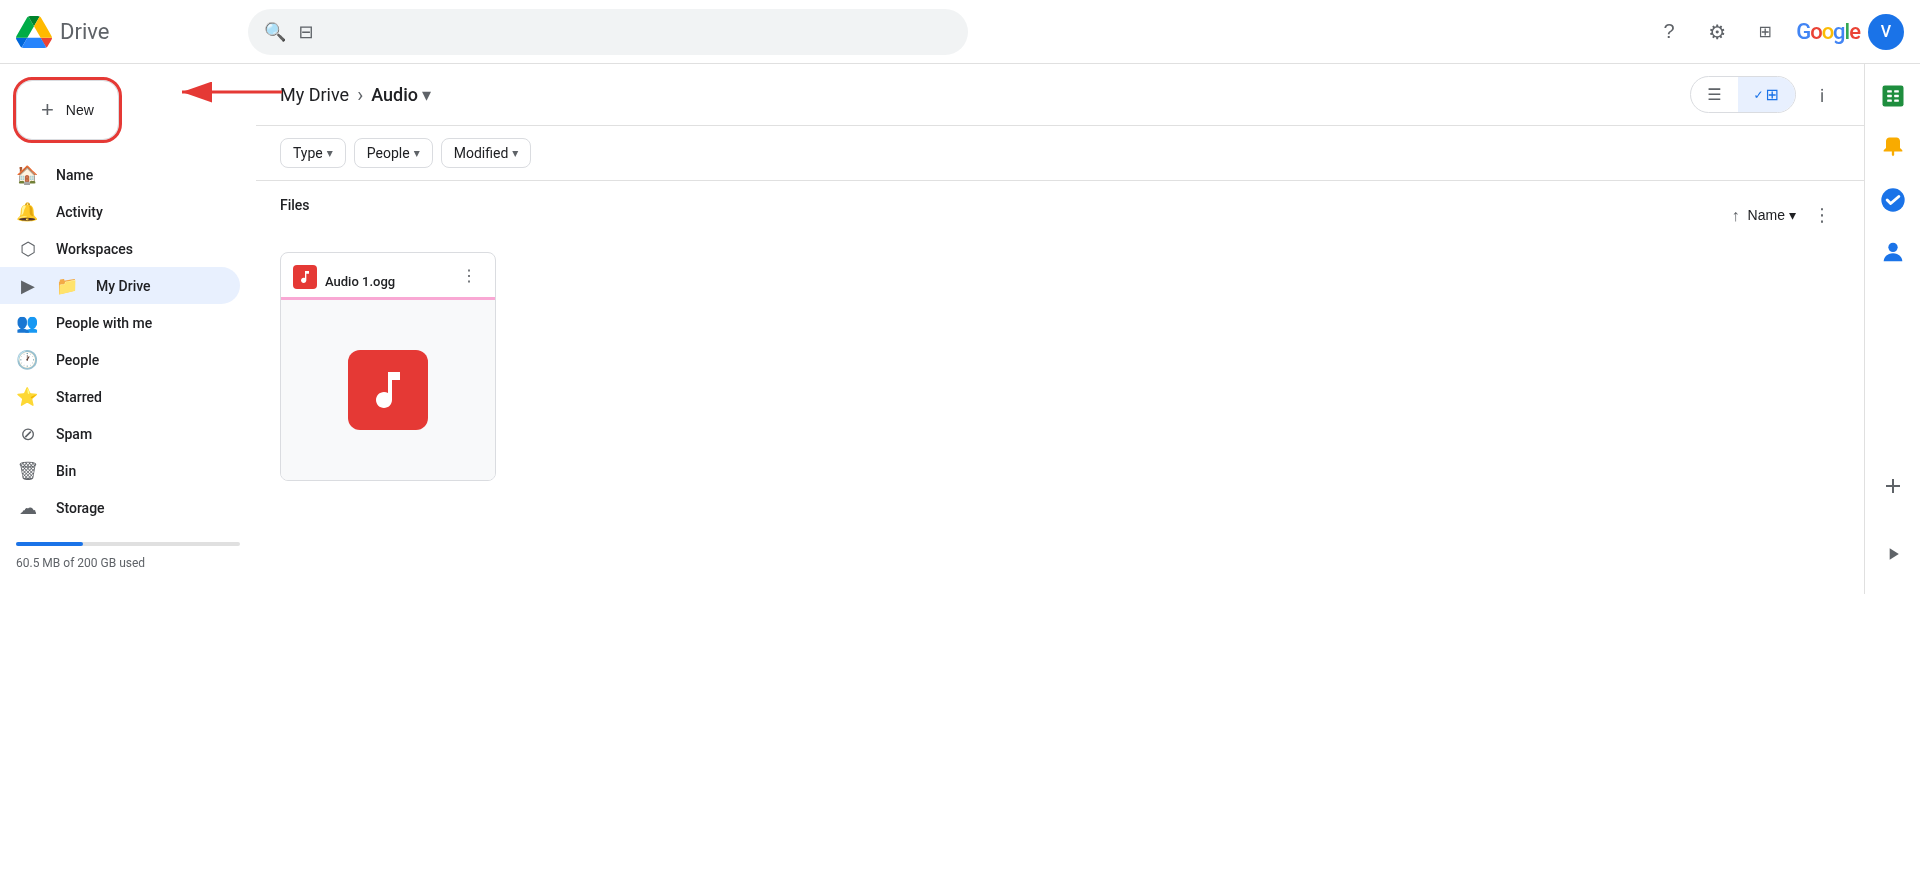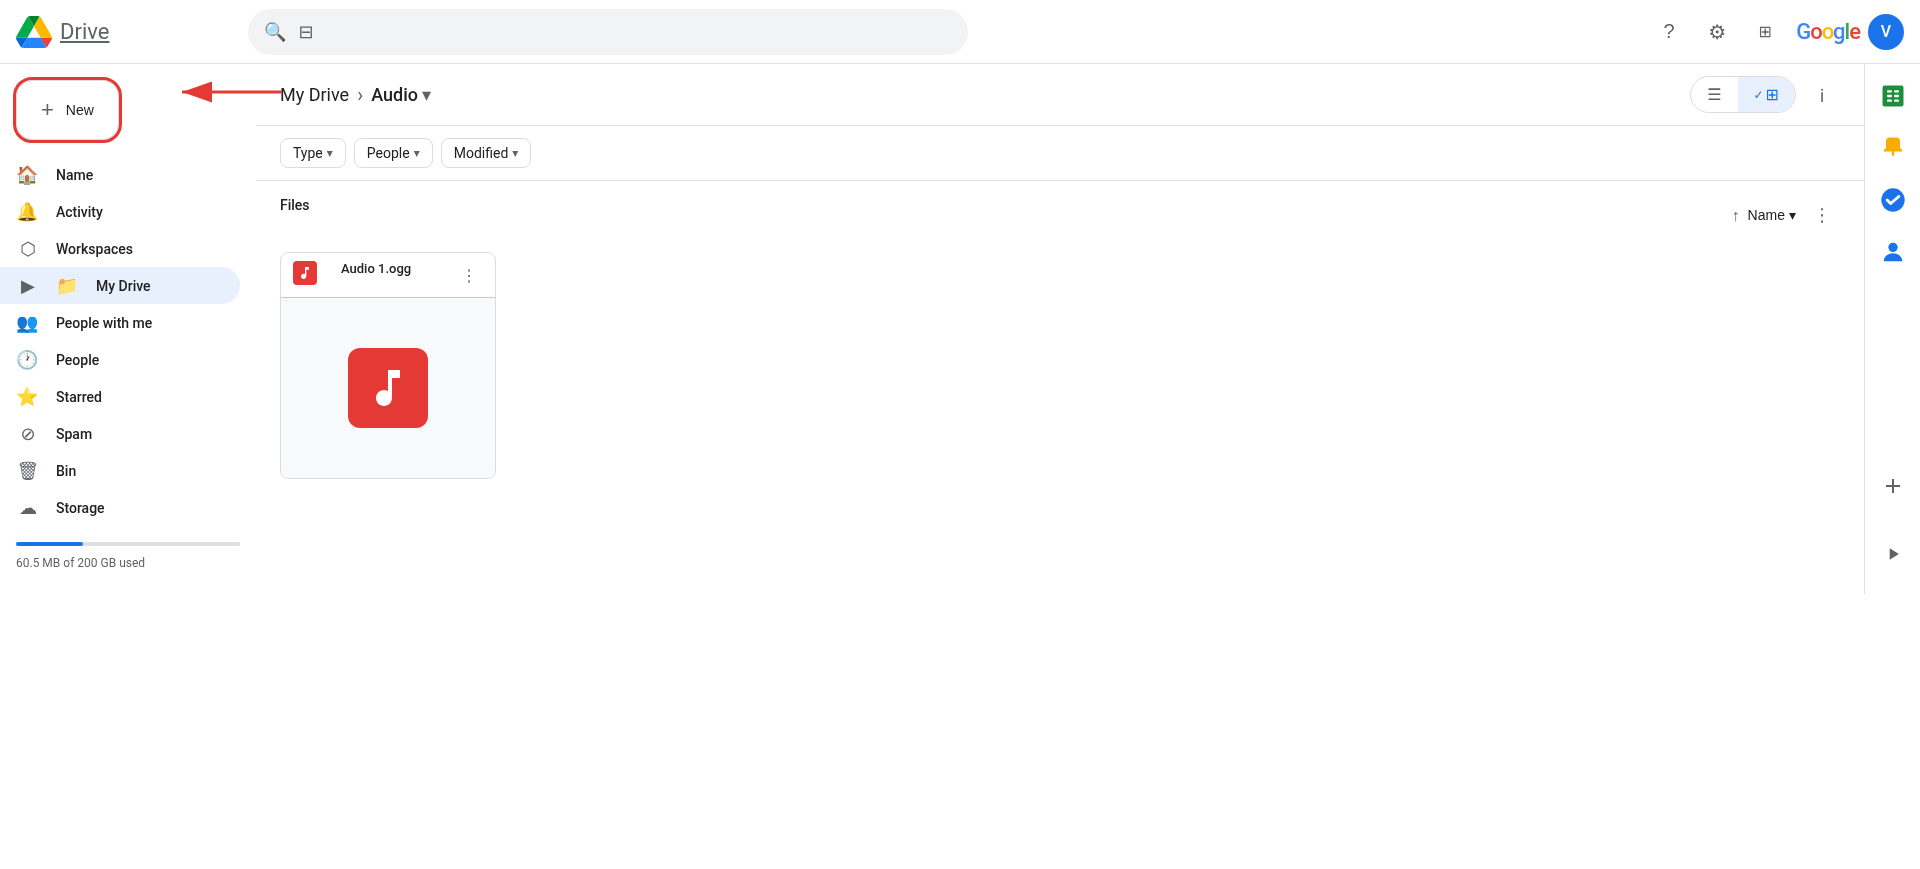--- a/index.html
+++ b/index.html
@@ -19,21 +19,20 @@
       display: flex;
       align-items: center;
       gap: 8px;
       width: 220px;
       flex-shrink: 0;
     }
     .logo-text {
       font-size: 22px;
       color: #5f6368;
       font-weight: 400;
-      text-decoration: underline;
     }
     .search-bar {
       flex: 1;
       max-width: 720px;
       display: flex;
       align-items: center;
       background: #f1f3f4;
       border-radius: 24px;
       padding: 0 16px;
       height: 46px;
@@ -336,24 +335,24 @@
       width: 216px;
       border: 1px solid #dadce0;
       border-radius: 8px;
       overflow: hidden;
       cursor: pointer;
       background: white;
       transition: box-shadow 0.2s;
     }
     .file-card-header {
       display: flex;
-      align-items: flex-start;
+      align-items: flex-end;
       padding: 8px 12px;
-      gap: 24px;
-      border-bottom: 1px solid #f9a8d4;
+      gap: 8px;
+      border-bottom: 3px solid #f9a8d4;
     }
     .file-icon-small {
       width: 24px;
       height: 24px;
       background: #e53935;
       border-radius: 4px;
       display: flex;
       align-items: center;
       justify-content: center;
       color: white;

